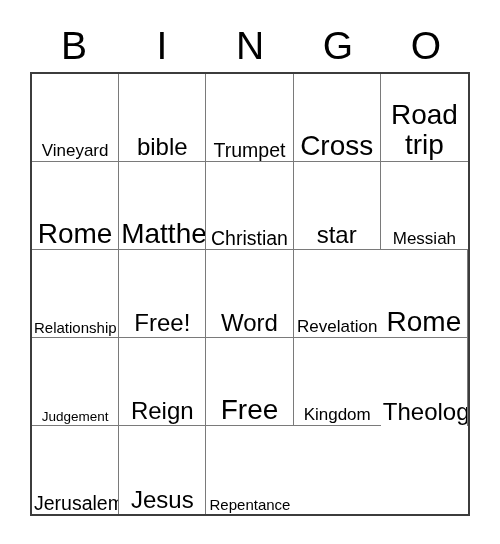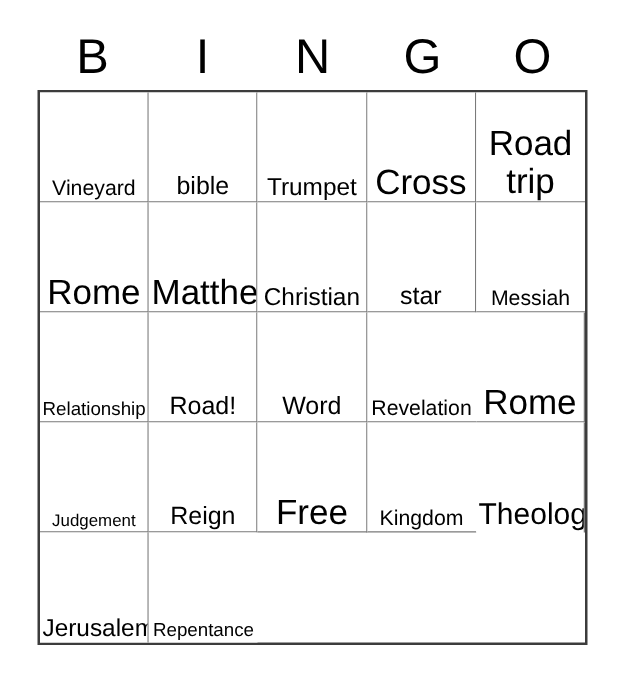--- a/index.html
+++ b/index.html
@@ -88,21 +88,21 @@
     white-space: normal;
   }
 
   
   .fs-xxs  { font-size: 13.5px; }
   .fs-xs   { font-size: 15px; }
   .fs-s    { font-size: 17px; }
   .fs-m    { font-size: 19.5px; }
   .fs-l    { font-size: 24px; }
   .fs-xl   { font-size: 28px; }
-  .fs-xxl  { font-size: 20px; }
+  .fs-xxl  { font-size: 24px; }
 
   .two-line { line-height: 1.08; }
 </style>
 </head>
 <body>
 
 <div id="card">
 
   <div id="header-row">
     <div class="header-letter">B</div>
@@ -143,21 +143,21 @@
       <span class="cell-text fs-xxl">star</span>
     </div>
     <div class="cell row-2 col-5">
       <span class="cell-text fs-s">Messiah</span>
     </div>
 
     <div class="cell row-3 col-1">
       <span class="cell-text fs-xs">Relationship</span>
     </div>
     <div class="cell row-3 col-3">
-      <span class="cell-text fs-xxl">Road!</span>
+      <span class="cell-text fs-xxl">Free!</span>
     </div>
     <div class="cell row-3 col-4">
       <span class="cell-text fs-xxl">Word</span>
     </div>
     <div class="cell row-3 col-5">
       <span class="cell-text fs-s">Revelation</span>
     </div>
 
     <div class="cell row-4 col-1">
       <span class="cell-text fs-xl">Rome</span>
@@ -174,18 +174,21 @@
     <div class="cell row-4 col-5">
       <span class="cell-text fs-s">Kingdom</span>
     </div>
 
     <div class="cell row-5 col-2">
       <span class="cell-text fs-l">Theology</span>
     </div>
     <div class="cell row-5 col-3">
       <span class="cell-text fs-m">Jerusalem</span>
     </div>
+    <div class="cell row-5 col-4">
+      <span class="cell-text fs-xxl">Jesus</span>
+    </div>
     <div class="cell row-5 col-5">
       <span class="cell-text fs-xs">Repentance</span>
     </div>
 
   </div>
 </div>
 
 </body></html>

